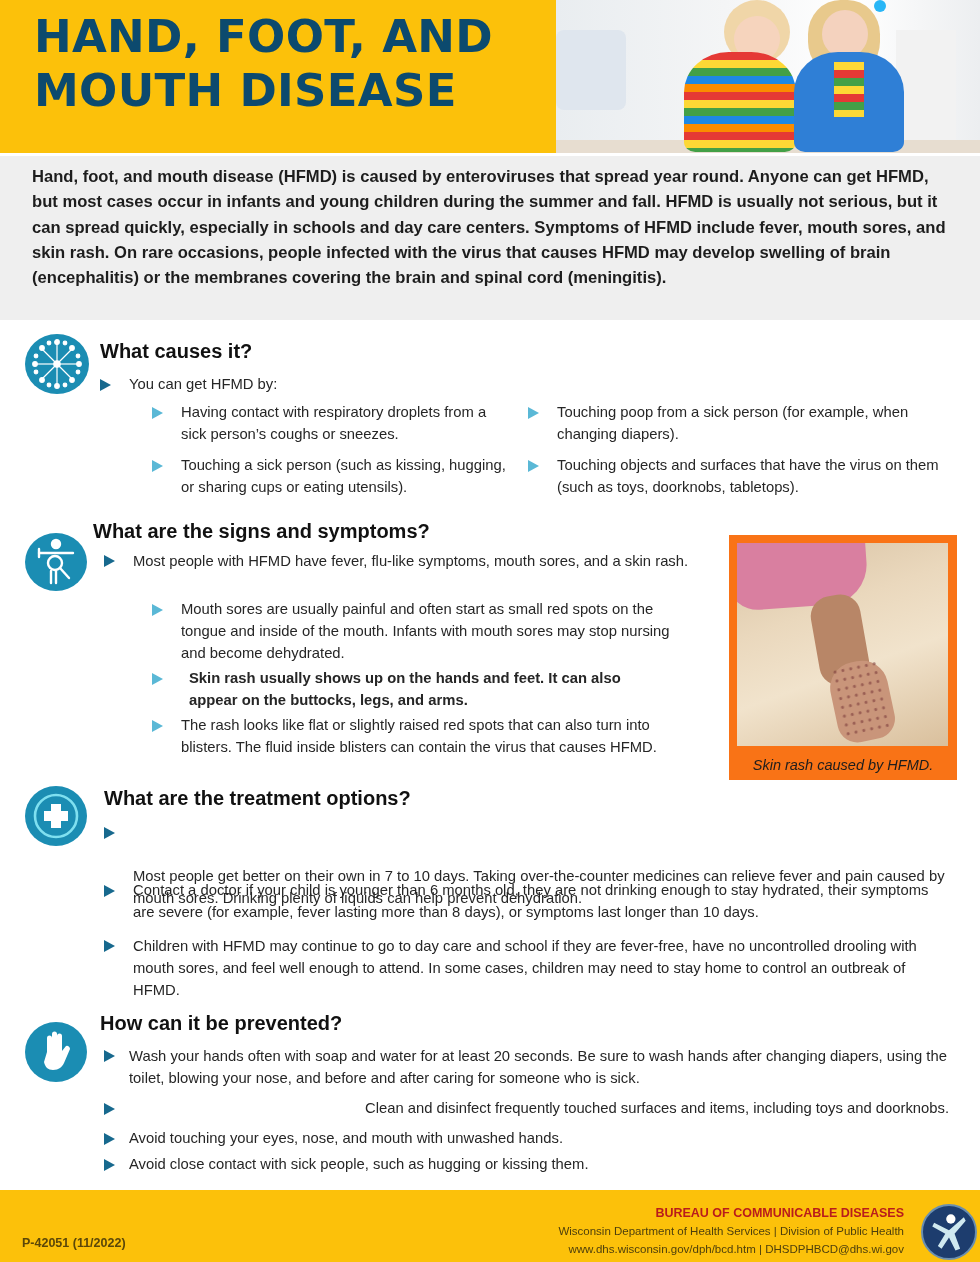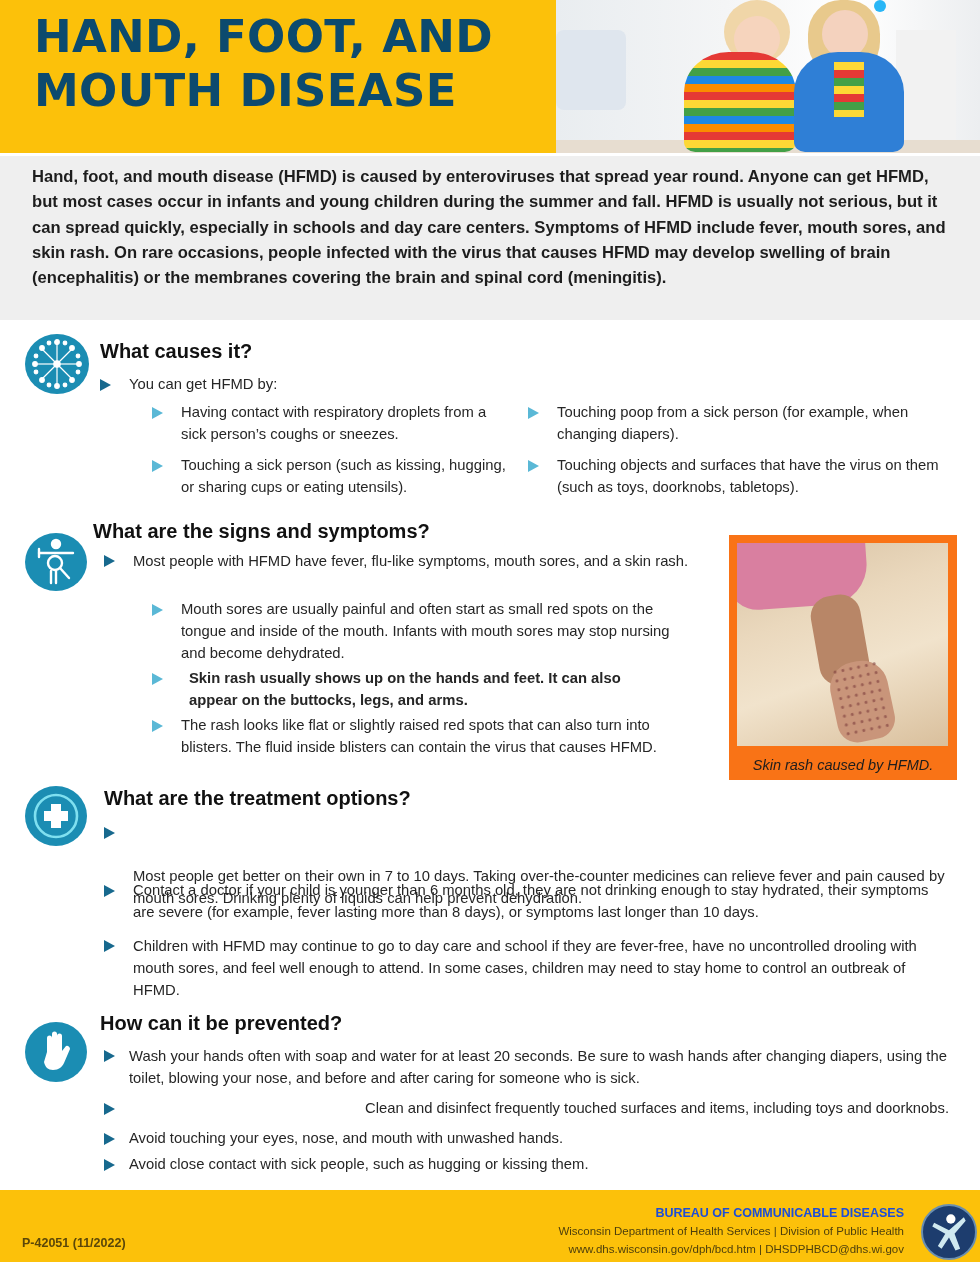--- a/index.html
+++ b/index.html
@@ -29,21 +29,21 @@
   
   .figure { position: absolute; left: 729px; top: 535px; width: 228px; height: 245px; background: #f97316; }
   .foot-photo { position: absolute; left: 8px; top: 8px; width: 211px; height: 203px; overflow: hidden;
     background: linear-gradient(160deg, #d8c2a3 0%, #ead8bd 35%, #f1e3cc 60%, #d9bf9c 100%); }
   .caption { position: absolute; left: 0; top: 222px; width: 228px; text-align: center; font-style: italic; font-size: 14.5px; color: #1d1d1d; }
 
   
   .footer { position: absolute; left: 0; top: 1190px; width: 980px; height: 72px; background: #fcc10a; }
   .footer-code { position: absolute; left: 22px; top: 46px; font-size: 12.5px; font-weight: bold; color: #5b4709; }
   .footer-right { position: absolute; right: 76px; top: 14px; text-align: right; color: #4d3f0d; }
-  .footer-bureau { font-size: 12.5px; font-weight: bold; color: #1d4ed8; line-height: 18px; }
+  .footer-bureau { font-size: 12.5px; font-weight: bold; color: #b91c1c; line-height: 18px; }
   .footer-line { font-size: 11.5px; line-height: 18px; }
   .footer-logo { position: absolute; left: 921px; top: 14px; width: 56px; height: 56px; border-radius: 50%; background: #1d3d6e; border: 2px solid #6a8fb0; }
   .footer-logo svg { width: 100%; height: 100%; display: block; }
 </style>
 </head>
 <body>
 
 <div class="header">
   <div class="title-block">
     <h1 class="title">

